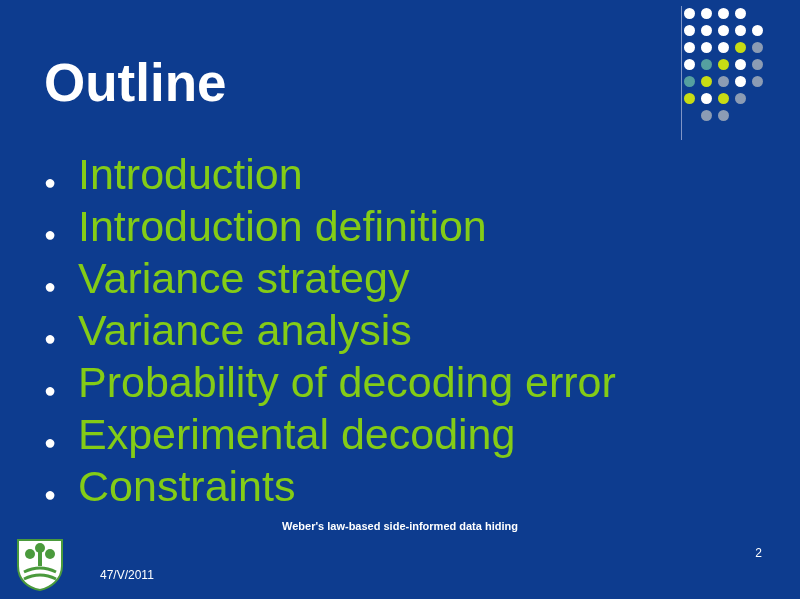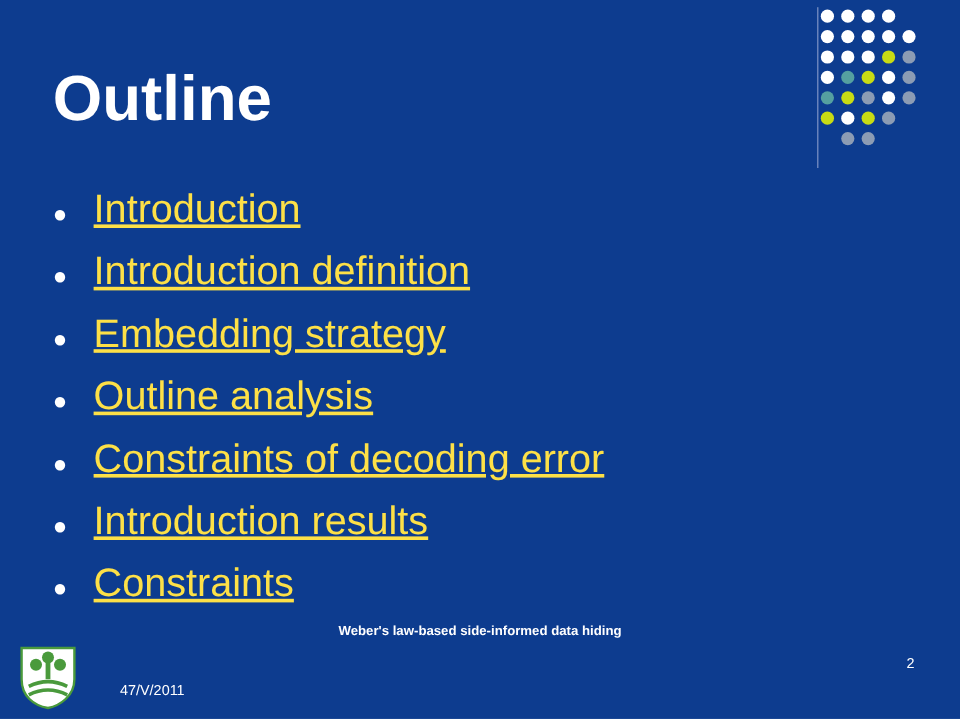--- a/index.html
+++ b/index.html
@@ -75,25 +75,24 @@
   .bullet-mark {
     width: 34px;
     flex: 0 0 34px;
     color: #ffffff;
     font-size: 20px;
     line-height: 44px;
     text-align: left;
     padding-left: 4px;
   }
   .bullet-text {
-    color: #fde047;
-    font-size: 33px;
+    color: #84cc16;
+    font-size: 43px;
     line-height: 44px;
     white-space: nowrap;
-    text-decoration: underline;
   }
 
   
   .footer-center {
     position: absolute;
     left: 0;
     right: 0;
     top: 520px;
     text-align: center;
     color: #ffffff;
@@ -171,33 +170,33 @@
         <div class="bullet-row">
           <span class="bullet-mark">●</span>
           <span class="bullet-text">Introduction</span>
         </div>
         <div class="bullet-row">
           <span class="bullet-mark">●</span>
           <span class="bullet-text">Introduction definition</span>
         </div>
         <div class="bullet-row">
           <span class="bullet-mark">●</span>
-          <span class="bullet-text">Embedding strategy</span>
-        </div>
-        <div class="bullet-row">
-          <span class="bullet-mark">●</span>
-          <span class="bullet-text">Outline analysis</span>
-        </div>
-        <div class="bullet-row">
-          <span class="bullet-mark">●</span>
-          <span class="bullet-text">Constraints of decoding error</span>
-        </div>
-        <div class="bullet-row">
-          <span class="bullet-mark">●</span>
-          <span class="bullet-text">Introduction results</span>
+          <span class="bullet-text">Variance strategy</span>
+        </div>
+        <div class="bullet-row">
+          <span class="bullet-mark">●</span>
+          <span class="bullet-text">Variance analysis</span>
+        </div>
+        <div class="bullet-row">
+          <span class="bullet-mark">●</span>
+          <span class="bullet-text">Probability of decoding error</span>
+        </div>
+        <div class="bullet-row">
+          <span class="bullet-mark">●</span>
+          <span class="bullet-text">Experimental decoding</span>
         </div>
         <div class="bullet-row">
           <span class="bullet-mark">●</span>
           <span class="bullet-text">Constraints</span>
         </div>
       </div>
 
     <div class="footer-center">Weber's law-based side-informed data hiding</div>
     <div class="footer-date">47/V/2011</div>
     <div class="footer-page">2</div>

